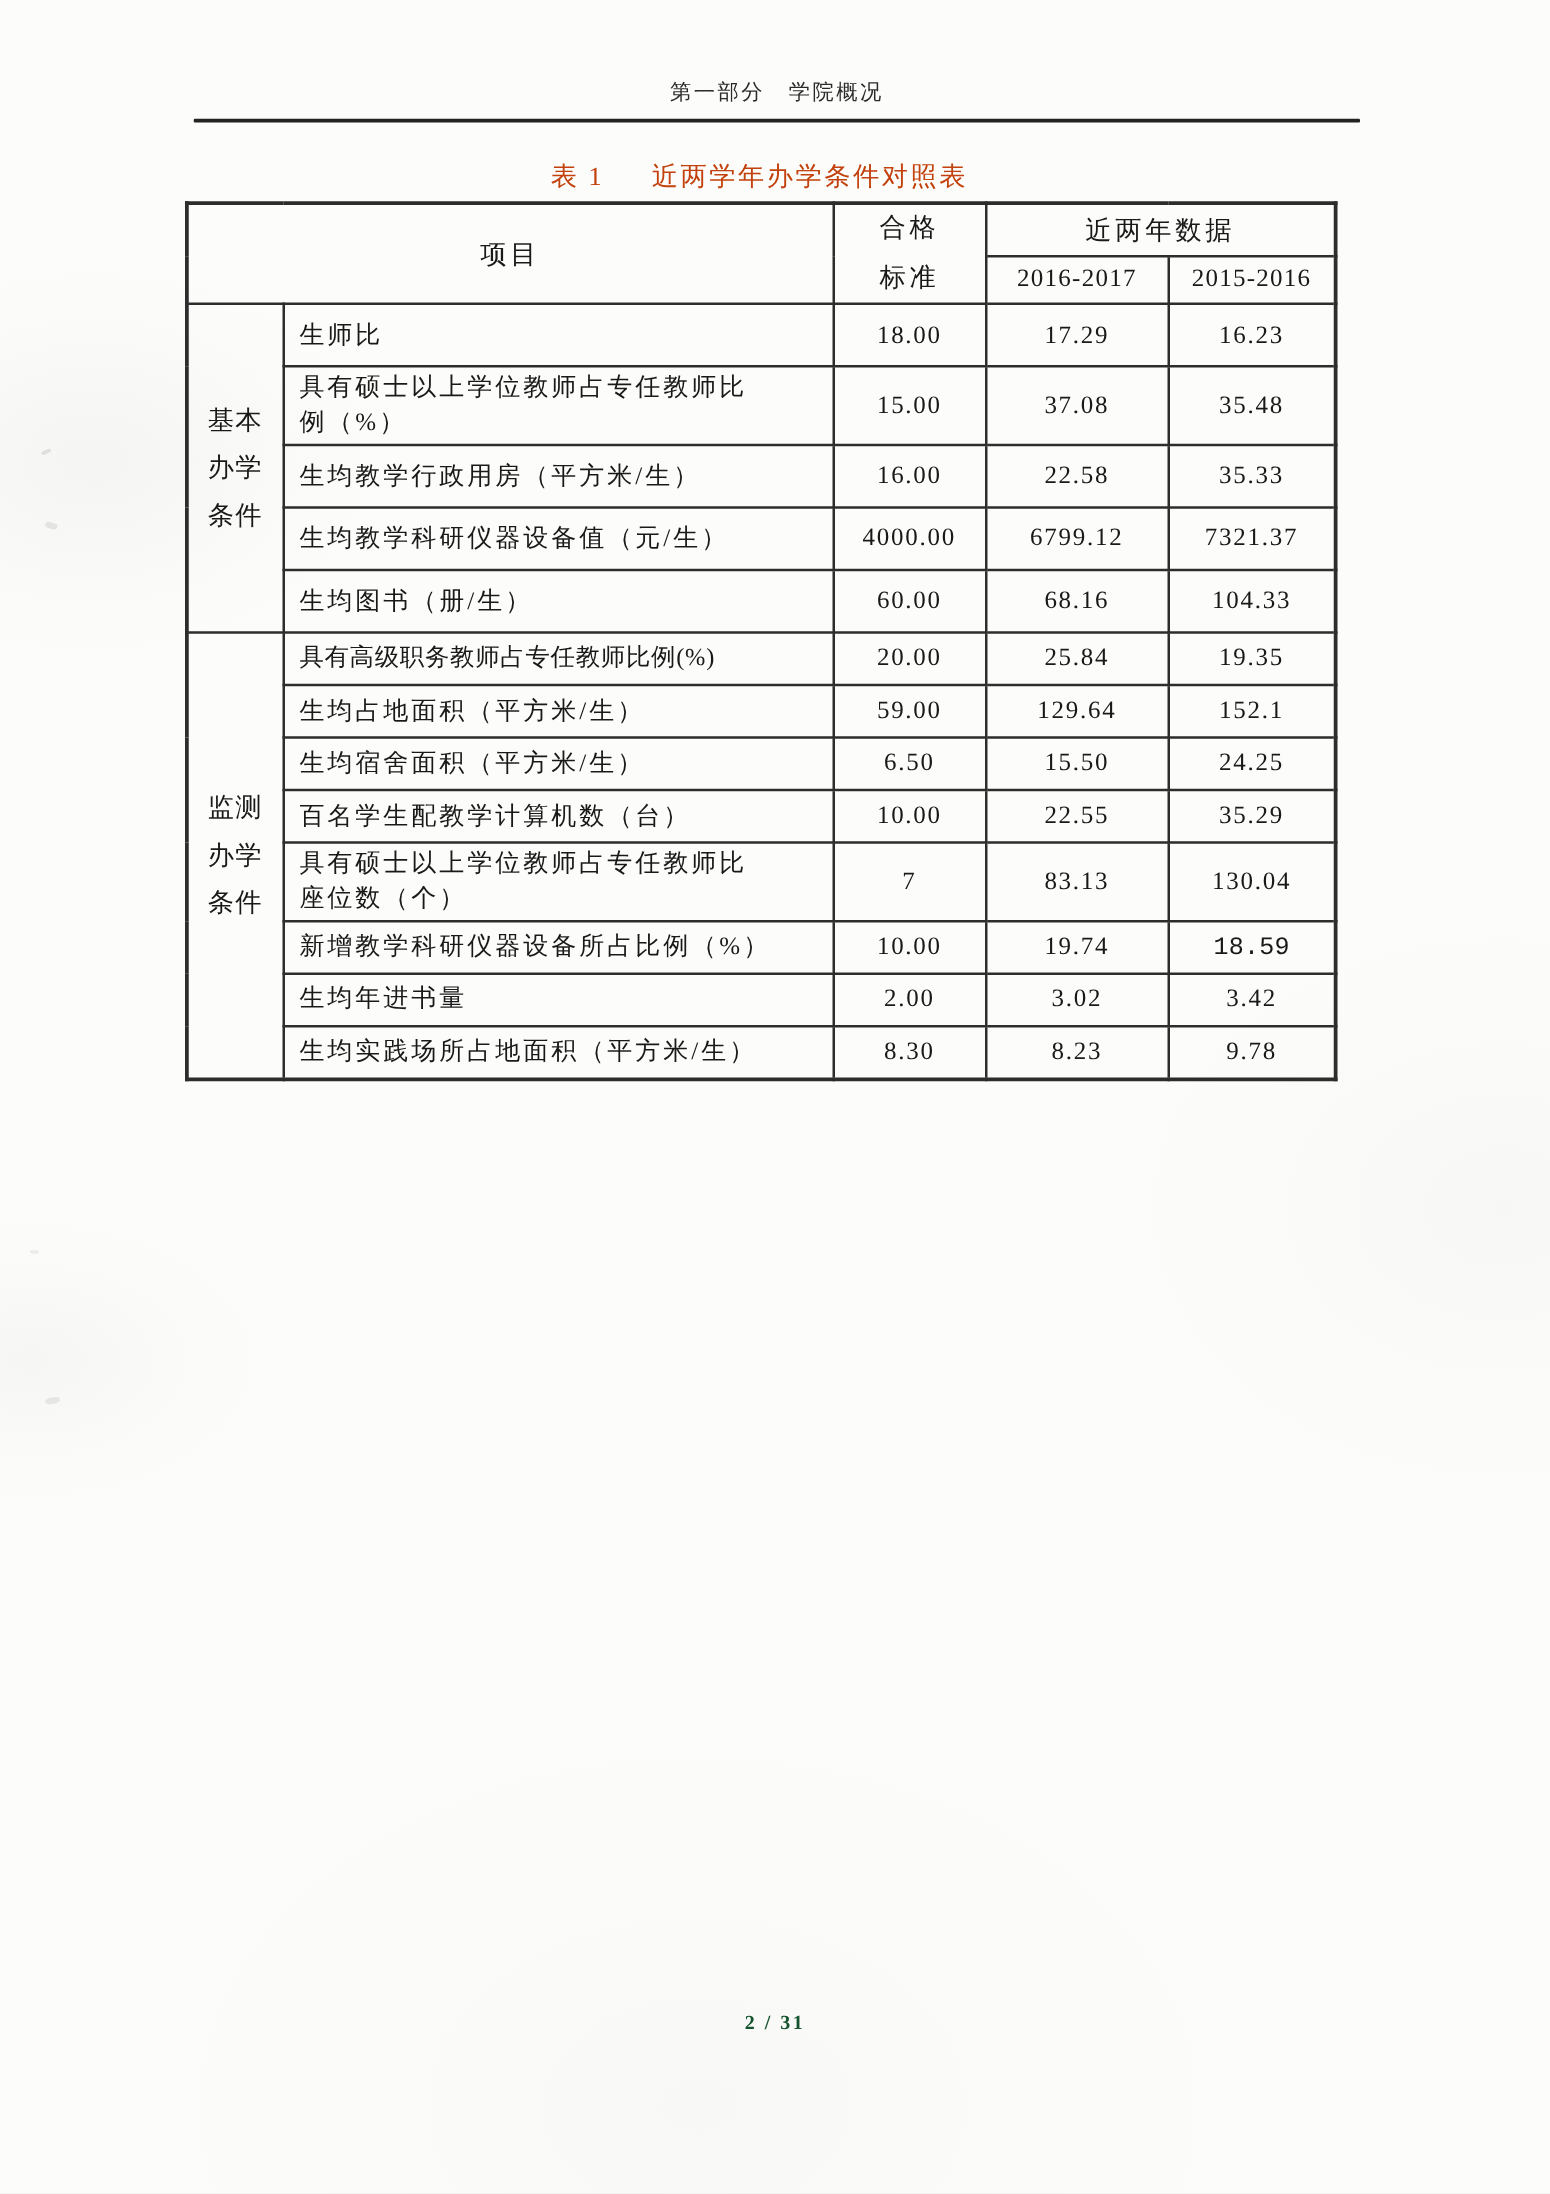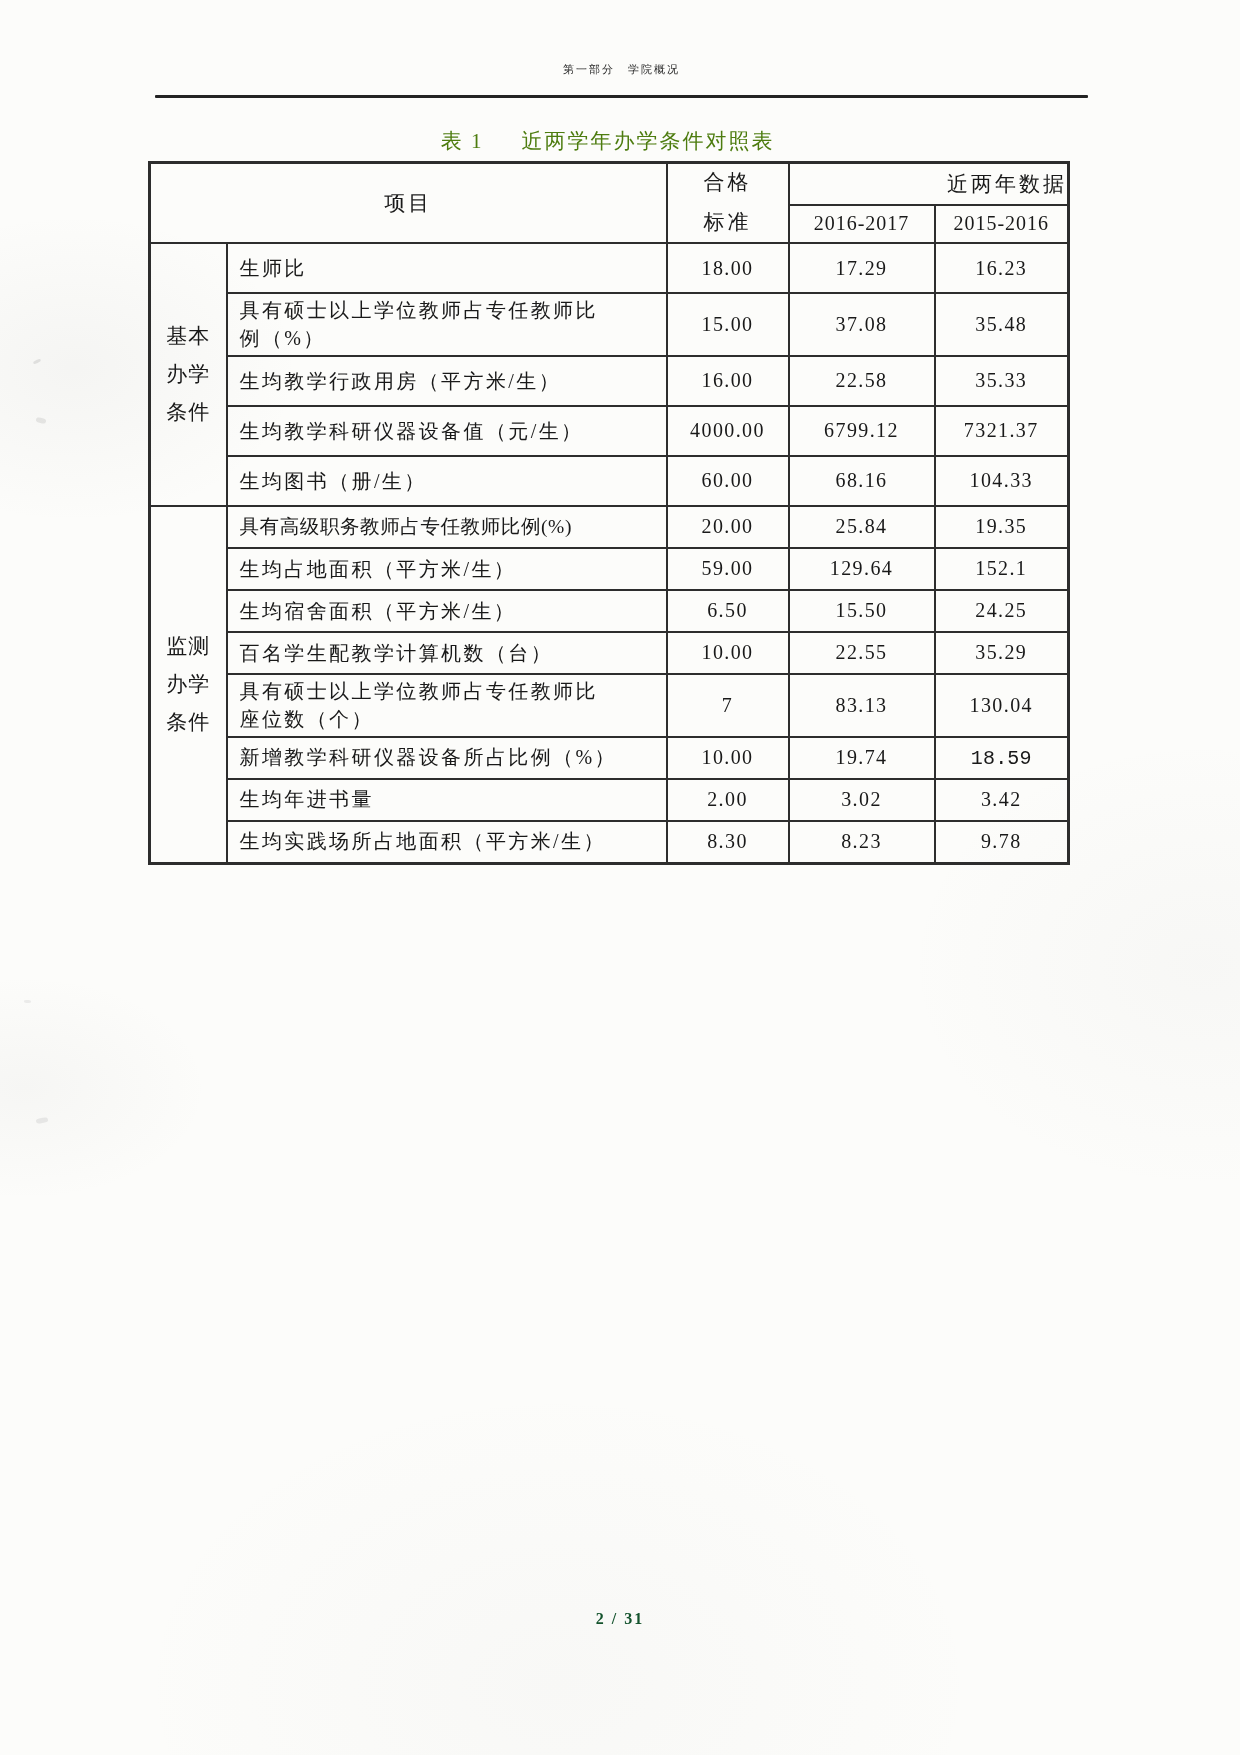--- a/index.html
+++ b/index.html
@@ -22,38 +22,38 @@
       radial-gradient(ellipse 420px 320px at 97% 55%, rgba(160,160,160,0.05), transparent 70%),
       radial-gradient(ellipse 600px 420px at 45% 96%, rgba(160,160,160,0.045), transparent 70%),
       radial-gradient(ellipse 260px 160px at 2% 62%, rgba(150,150,150,0.06), transparent 70%);
     pointer-events: none;
   }
 
   .doc-header {
     position: absolute;
     top: 62px; left: 155px; width: 933px;
     text-align: center;
-    font-size: 11px;
+    font-size: 17px;
     letter-spacing: 2px;
     color: #2b2b2b;
   }
   .header-rule {
     position: absolute;
     top: 95px; left: 155px; width: 933px; height: 3px;
     background: #232323;
     border-radius: 1px;
   }
 
   .table-caption {
     position: absolute;
     top: 127px; left: 148px; width: 919px;
     text-align: center;
     font-size: 21px;
     letter-spacing: 2px;
-    color: #4d7c0f;
+    color: #c2410c;
   }
   .cap-gap { display: inline-block; width: 38px; }
 
   table.main-table {
     position: absolute;
     top: 161px; left: 148px;
     width: 919px;
     border-collapse: collapse;
     table-layout: fixed;
     background: transparent;
@@ -69,21 +69,21 @@
   thead tr.h1 { height: 40px; }
   thead tr.h2 { height: 36px; }
   th.head-item { font-size: 21px; letter-spacing: 3px; text-align: center; vertical-align: middle; }
   th.head-standard { vertical-align: middle; }
   .standard-stack {
     height: 68px;
     display: flex; flex-direction: column; justify-content: space-between;
     padding: 4px 12px 6px;
     font-size: 21px; letter-spacing: 3px; text-align: center;
   }
-  th.head-recent { font-size: 21px; letter-spacing: 3px; text-align: right; }
+  th.head-recent { font-size: 21px; letter-spacing: 3px; text-align: center; }
   th.head-year { font-size: 20px; letter-spacing: 1px; text-align: center; margin-left: 39px; }
 
   tr.g1 > td { height: 44px; }
   tr.g2 > td { height: 36px; }
 
   td.cell-cat {
     text-align: center;
     vertical-align: middle;
     font-size: 21px;
     letter-spacing: 1px;

